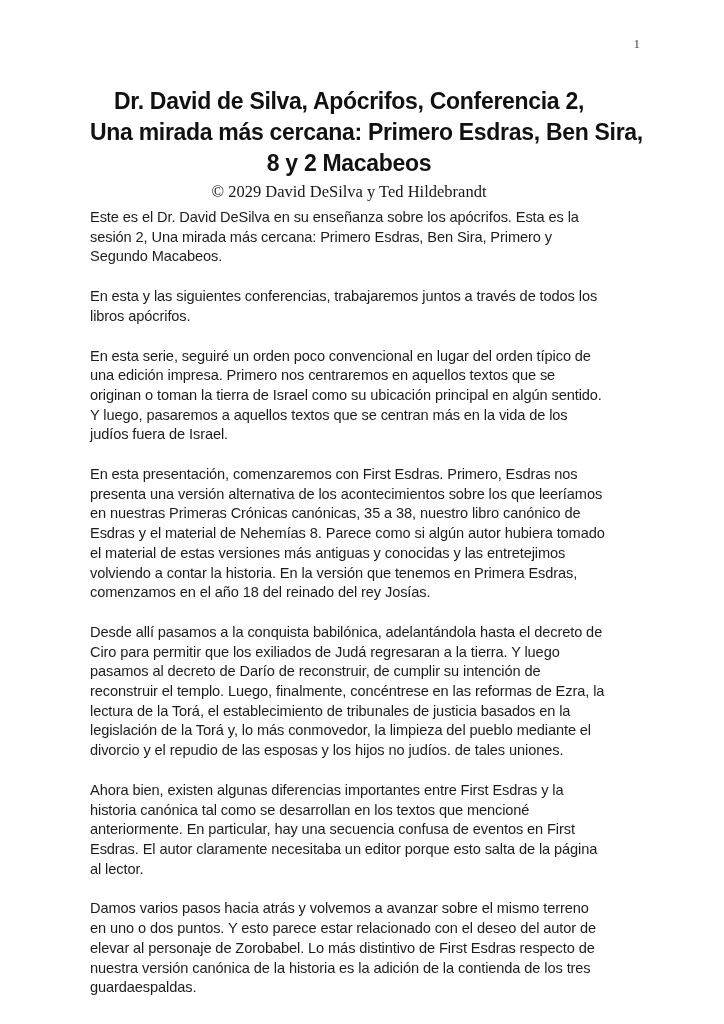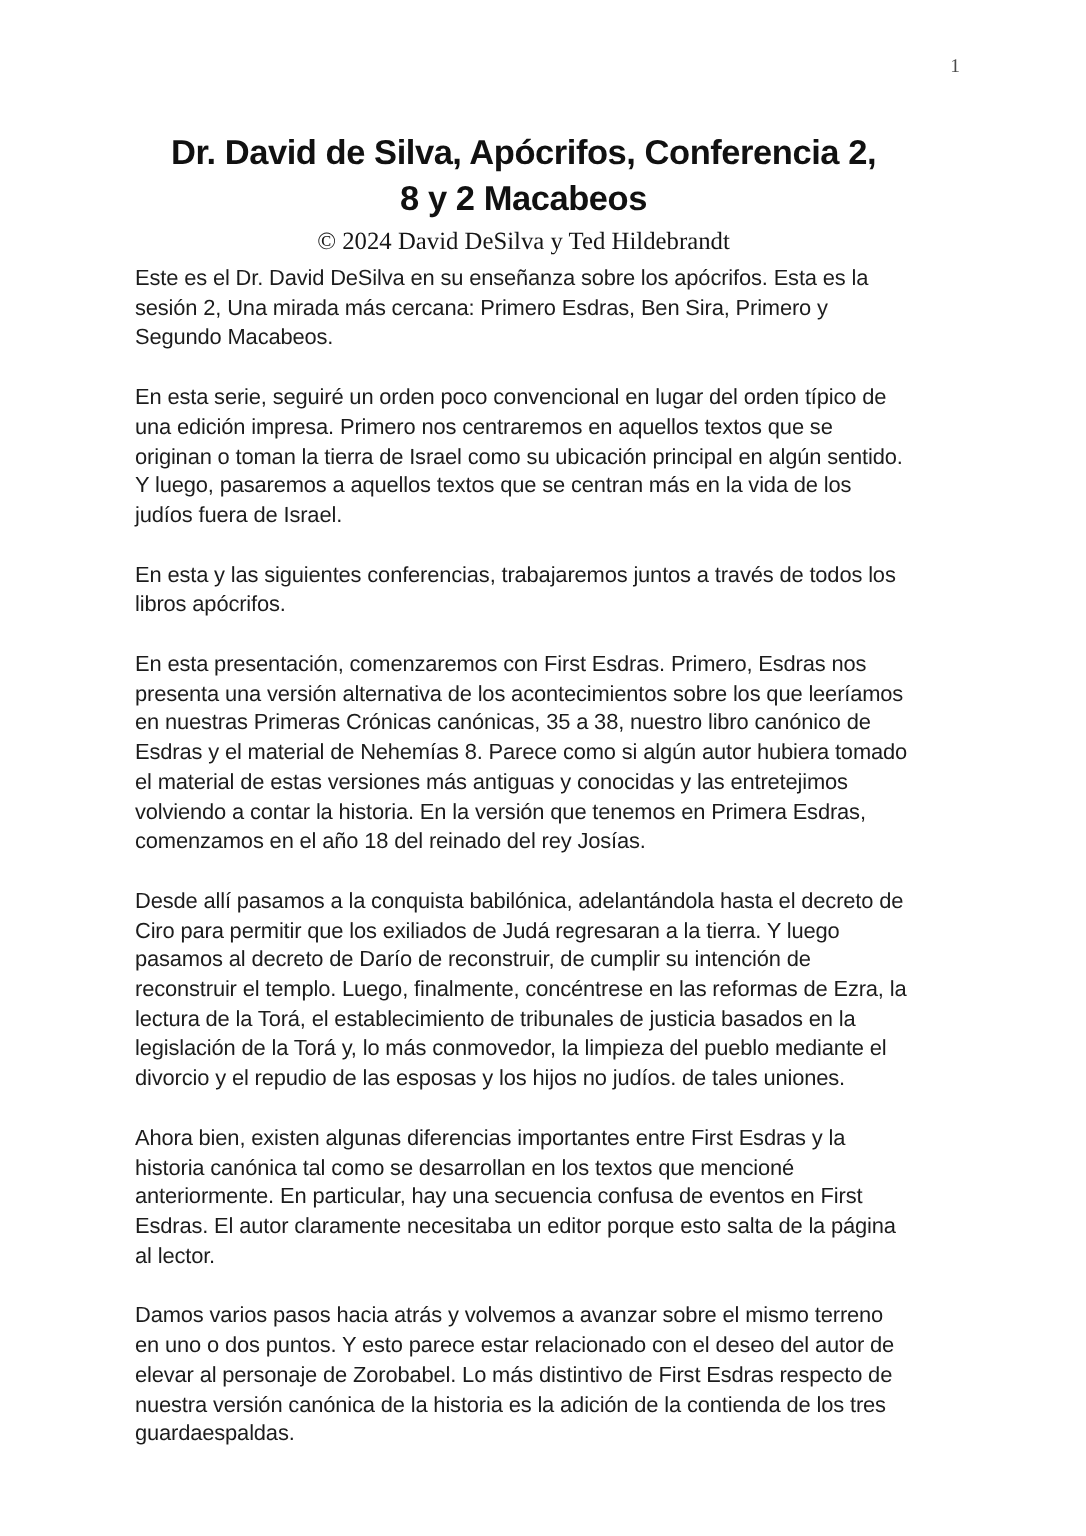--- a/index.html
+++ b/index.html
@@ -61,29 +61,30 @@
 <body>
 
 <div class="page">
 
   <div class="page-number">1</div>
 
   <div class="content">
 
     <div class="doc-title">
         <div class="title-line">Dr. David de Silva, Apócrifos, Conferencia 2,</div>
+        <div class="title-line">Una mirada más cercana: Primero Esdras, Ben Sira,</div>
         <div class="title-line">8 y 2 Macabeos</div>
       </div>
 
-    <div class="copyright">© 2024 David DeSilva y Ted Hildebrandt</div>
+    <div class="copyright">© 2029 David DeSilva y Ted Hildebrandt</div>
 
     <div class="body-text">
         <p>Este es el Dr. David DeSilva en su enseñanza sobre los apócrifos. Esta es la sesión 2, Una mirada más cercana: Primero Esdras, Ben Sira, Primero y Segundo Macabeos.</p>
+        <p>En esta y las siguientes conferencias, trabajaremos juntos a través de todos los libros apócrifos.</p>
         <p>En esta serie, seguiré un orden poco convencional en lugar del orden típico de una edición impresa. Primero nos centraremos en aquellos textos que se originan o toman la tierra de Israel como su ubicación principal en algún sentido. Y luego, pasaremos a aquellos textos que se centran más en la vida de los judíos fuera de Israel.</p>
-        <p>En esta y las siguientes conferencias, trabajaremos juntos a través de todos los libros apócrifos.</p>
         <p>En esta presentación, comenzaremos con First Esdras. Primero, Esdras nos presenta una versión alternativa de los acontecimientos sobre los que leeríamos en nuestras Primeras Crónicas canónicas, 35 a 38, nuestro libro canónico de Esdras y el material de Nehemías 8. Parece como si algún autor hubiera tomado el material de estas versiones más antiguas y conocidas y las entretejimos volviendo a contar la historia. En la versión que tenemos en Primera Esdras, comenzamos en el año 18 del reinado del rey Josías.</p>
         <p>Desde allí pasamos a la conquista babilónica, adelantándola hasta el decreto de Ciro para permitir que los exiliados de Judá regresaran a la tierra. Y luego pasamos al decreto de Darío de reconstruir, de cumplir su intención de reconstruir el templo. Luego, finalmente, concéntrese en las reformas de Ezra, la lectura de la Torá, el establecimiento de tribunales de justicia basados en la legislación de la Torá y, lo más conmovedor, la limpieza del pueblo mediante el divorcio y el repudio de las esposas y los hijos no judíos. de tales uniones.</p>
         <p>Ahora bien, existen algunas diferencias importantes entre First Esdras y la historia canónica tal como se desarrollan en los textos que mencioné anteriormente. En particular, hay una secuencia confusa de eventos en First Esdras. El autor claramente necesitaba un editor porque esto salta de la página al lector.</p>
         <p>Damos varios pasos hacia atrás y volvemos a avanzar sobre el mismo terreno en uno o dos puntos. Y esto parece estar relacionado con el deseo del autor de elevar al personaje de Zorobabel. Lo más distintivo de First Esdras respecto de nuestra versión canónica de la historia es la adición de la contienda de los tres guardaespaldas.</p>
       </div>
 
   </div>
 </div>
 
 </body></html>

